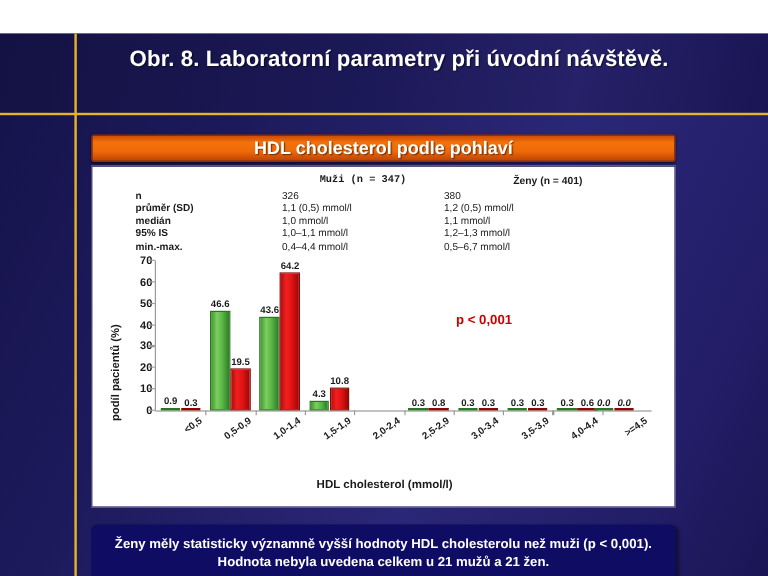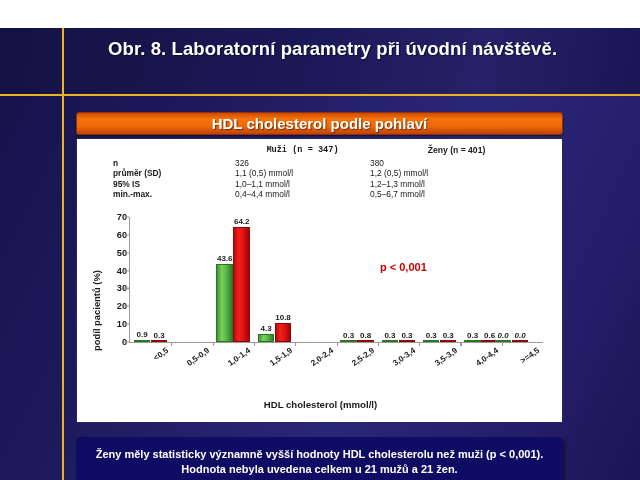--- a/index.html
+++ b/index.html
@@ -169,20 +169,25 @@
           <tbody id="stats-body">
               <tr>
                 <td class="lbl">n</td>
                 <td class="">326</td>
                 <td class="">380</td>
               </tr>
               <tr>
                 <td class="lbl">průměr (SD)</td>
                 <td class="">1,1 (0,5) mmol/l</td>
                 <td class="">1,2 (0,5) mmol/l</td>
+              </tr>
+              <tr>
+                <td class="lbl">medián</td>
+                <td class="">1,0 mmol/l</td>
+                <td class="">1,1 mmol/l</td>
               </tr>
               <tr>
                 <td class="lbl">95% IS</td>
                 <td class="">1,0–1,1 mmol/l</td>
                 <td class="">1,2–1,3 mmol/l</td>
               </tr>
               <tr>
                 <td class="lbl">min.-max.</td>
                 <td class="">0,4–4,4 mmol/l</td>
                 <td class="">0,5–6,7 mmol/l</td>
@@ -204,20 +209,26 @@
             <div class="ytick" style="top: 0px;">70</div>
           </div>
         <div id="y-line"></div>
         <div id="x-line"></div>
         <div id="bars">
             <div class="group" style="left: 0px; width: 41.3px;">
               <div class="bar m" style="left: 3.9px; width: 16.5px; height: 1.60714px;"></div>
               <div class="vlabel" style="left: -0.1px; width: 24.5px; bottom: 2.60714px;">0.9</div>
               <div class="bar z" style="left: 20.9px; width: 16.5px; height: 1.2px;"></div>
               <div class="vlabel" style="left: 16.9px; width: 24.5px; bottom: 2.2px;">0.3</div>
+            </div>
+            <div class="group" style="left: 41.3px; width: 41.3px;">
+              <div class="bar m" style="left: 3.9px; width: 16.5px; height: 83.2143px;"></div>
+              <div class="vlabel" style="left: -0.1px; width: 24.5px; bottom: 84.2143px;">46.6</div>
+              <div class="bar z" style="left: 20.9px; width: 16.5px; height: 34.8214px;"></div>
+              <div class="vlabel" style="left: 16.9px; width: 24.5px; bottom: 35.8214px;">19.5</div>
             </div>
             <div class="group" style="left: 82.6px; width: 41.3px;">
               <div class="bar m" style="left: 3.9px; width: 16.5px; height: 77.8571px;"></div>
               <div class="vlabel" style="left: -0.1px; width: 24.5px; bottom: 78.8571px;">43.6</div>
               <div class="bar z" style="left: 20.9px; width: 16.5px; height: 114.643px;"></div>
               <div class="vlabel" style="left: 16.9px; width: 24.5px; bottom: 115.643px;">64.2</div>
             </div>
             <div class="group" style="left: 123.9px; width: 41.3px;">
               <div class="bar m" style="left: 3.9px; width: 16.5px; height: 7.67857px;"></div>
               <div class="vlabel" style="left: -0.1px; width: 24.5px; bottom: 8.67857px;">4.3</div>

